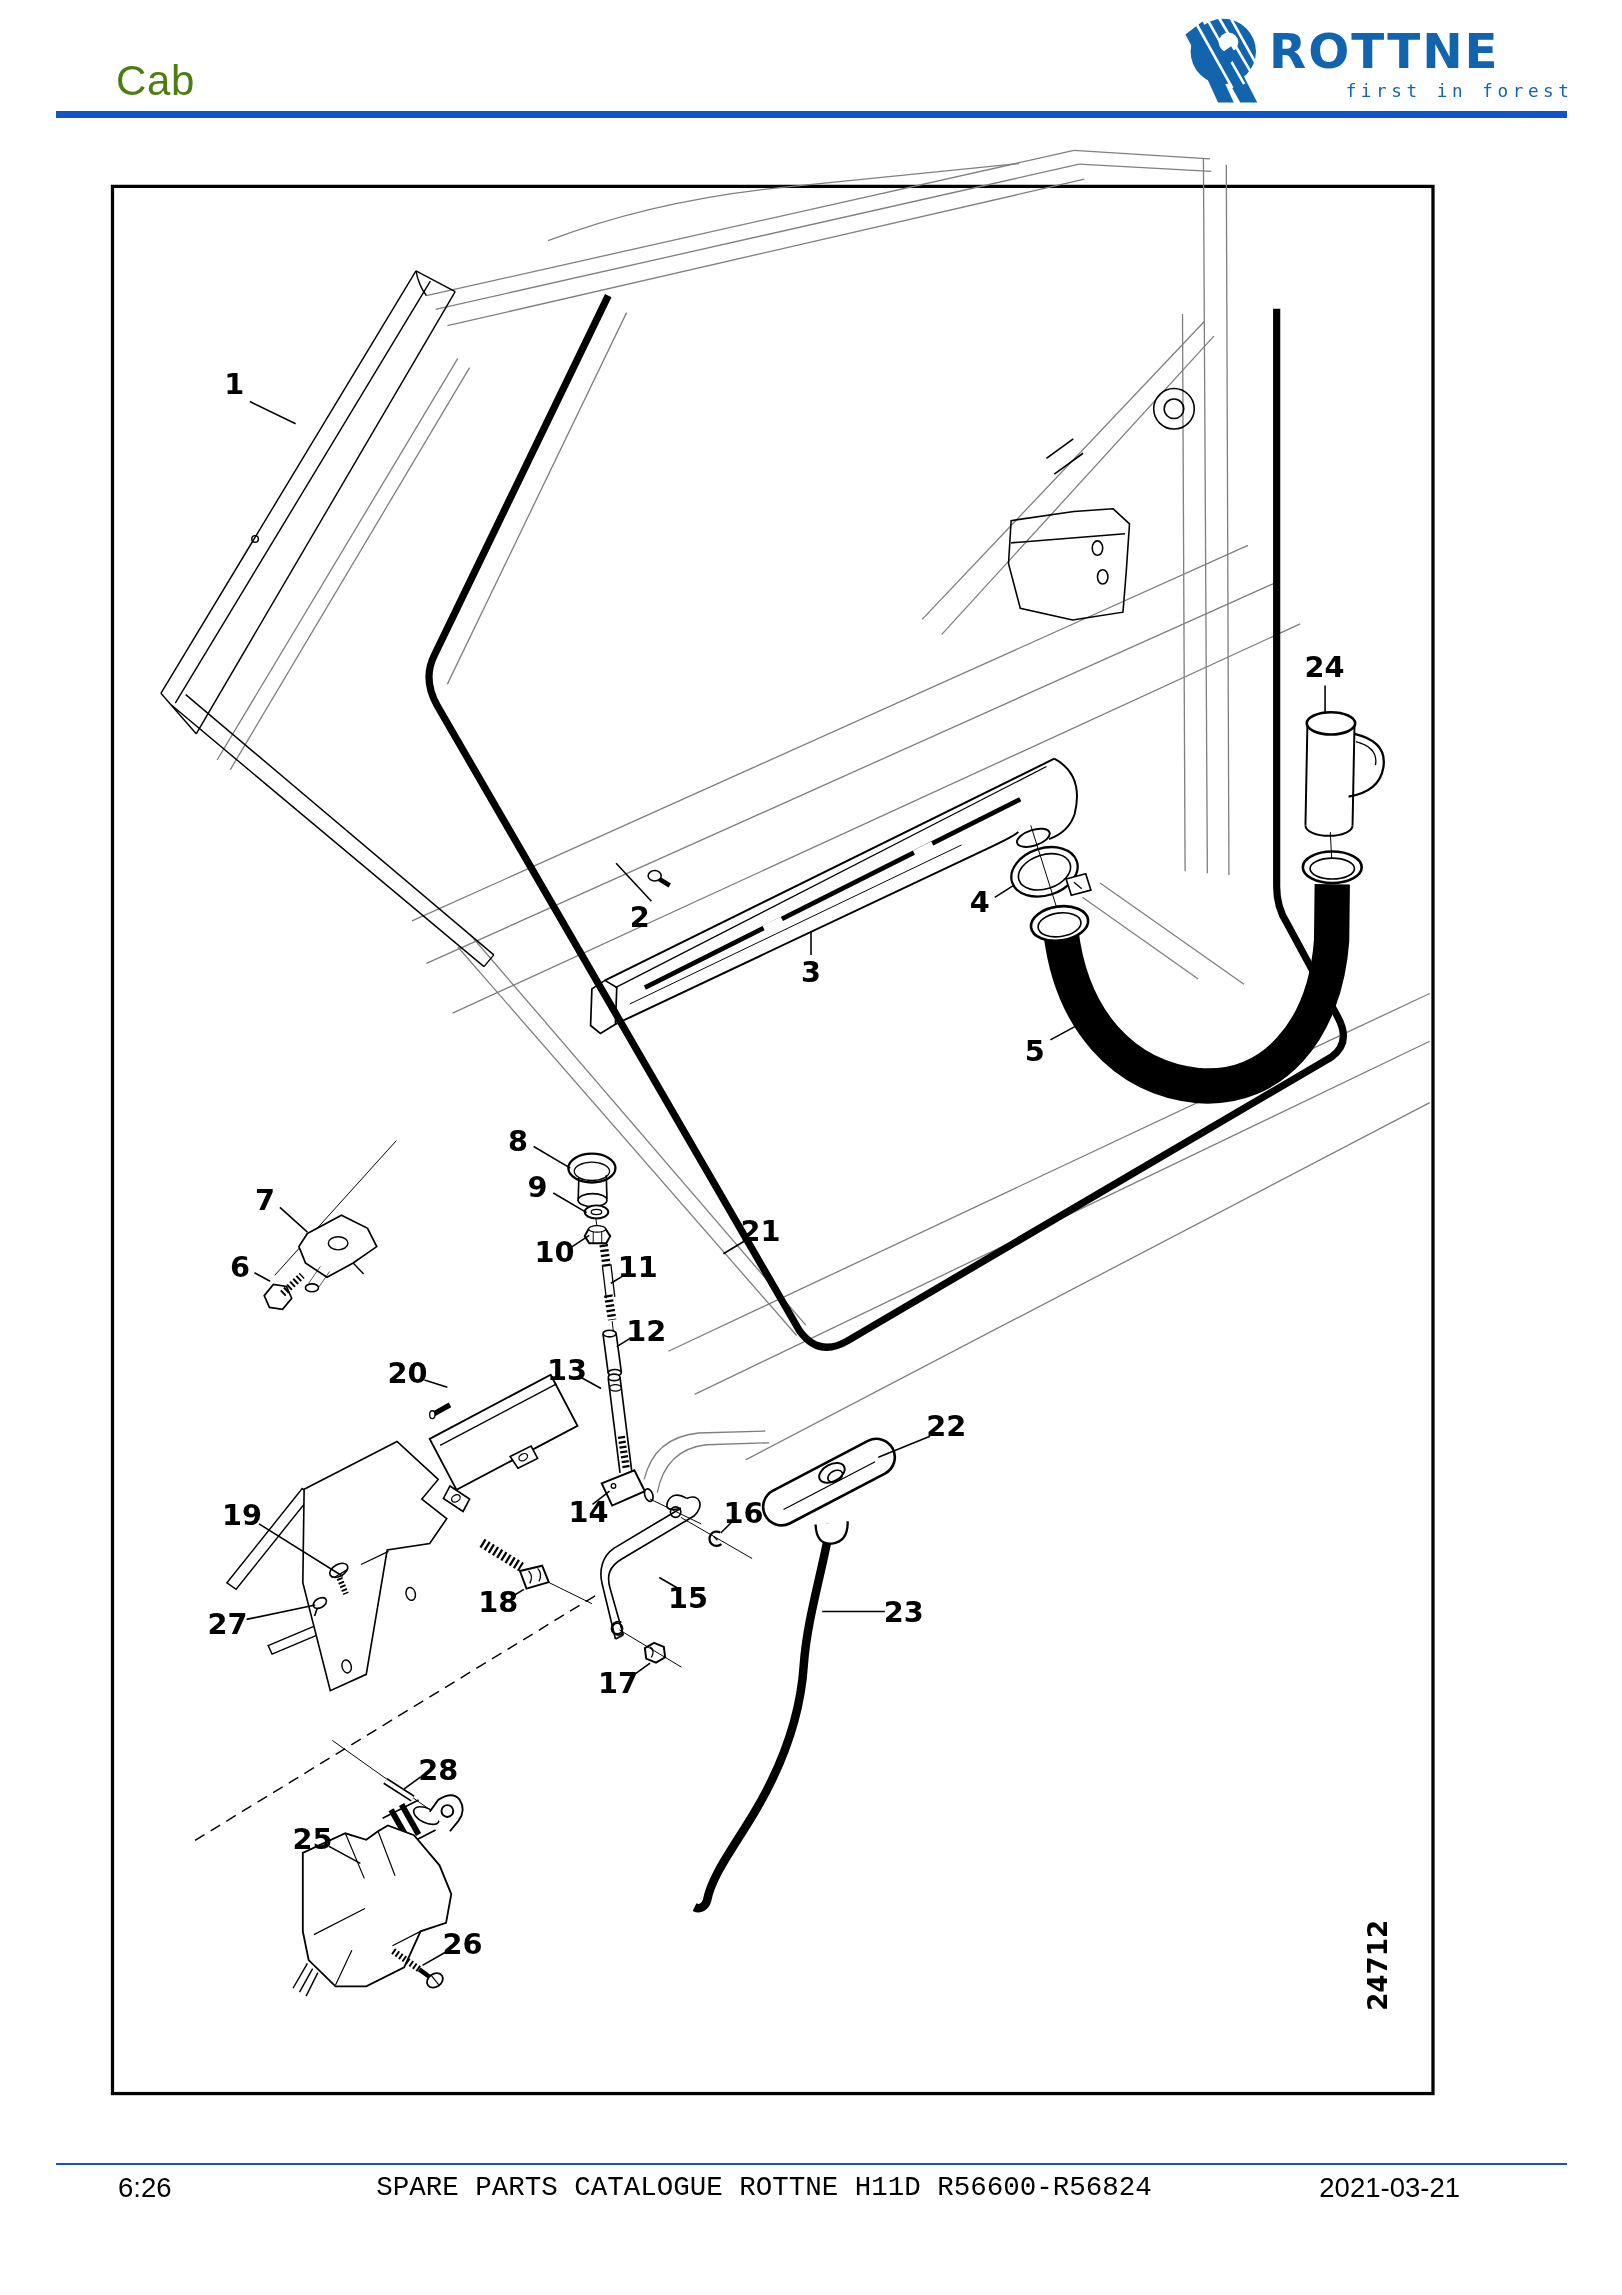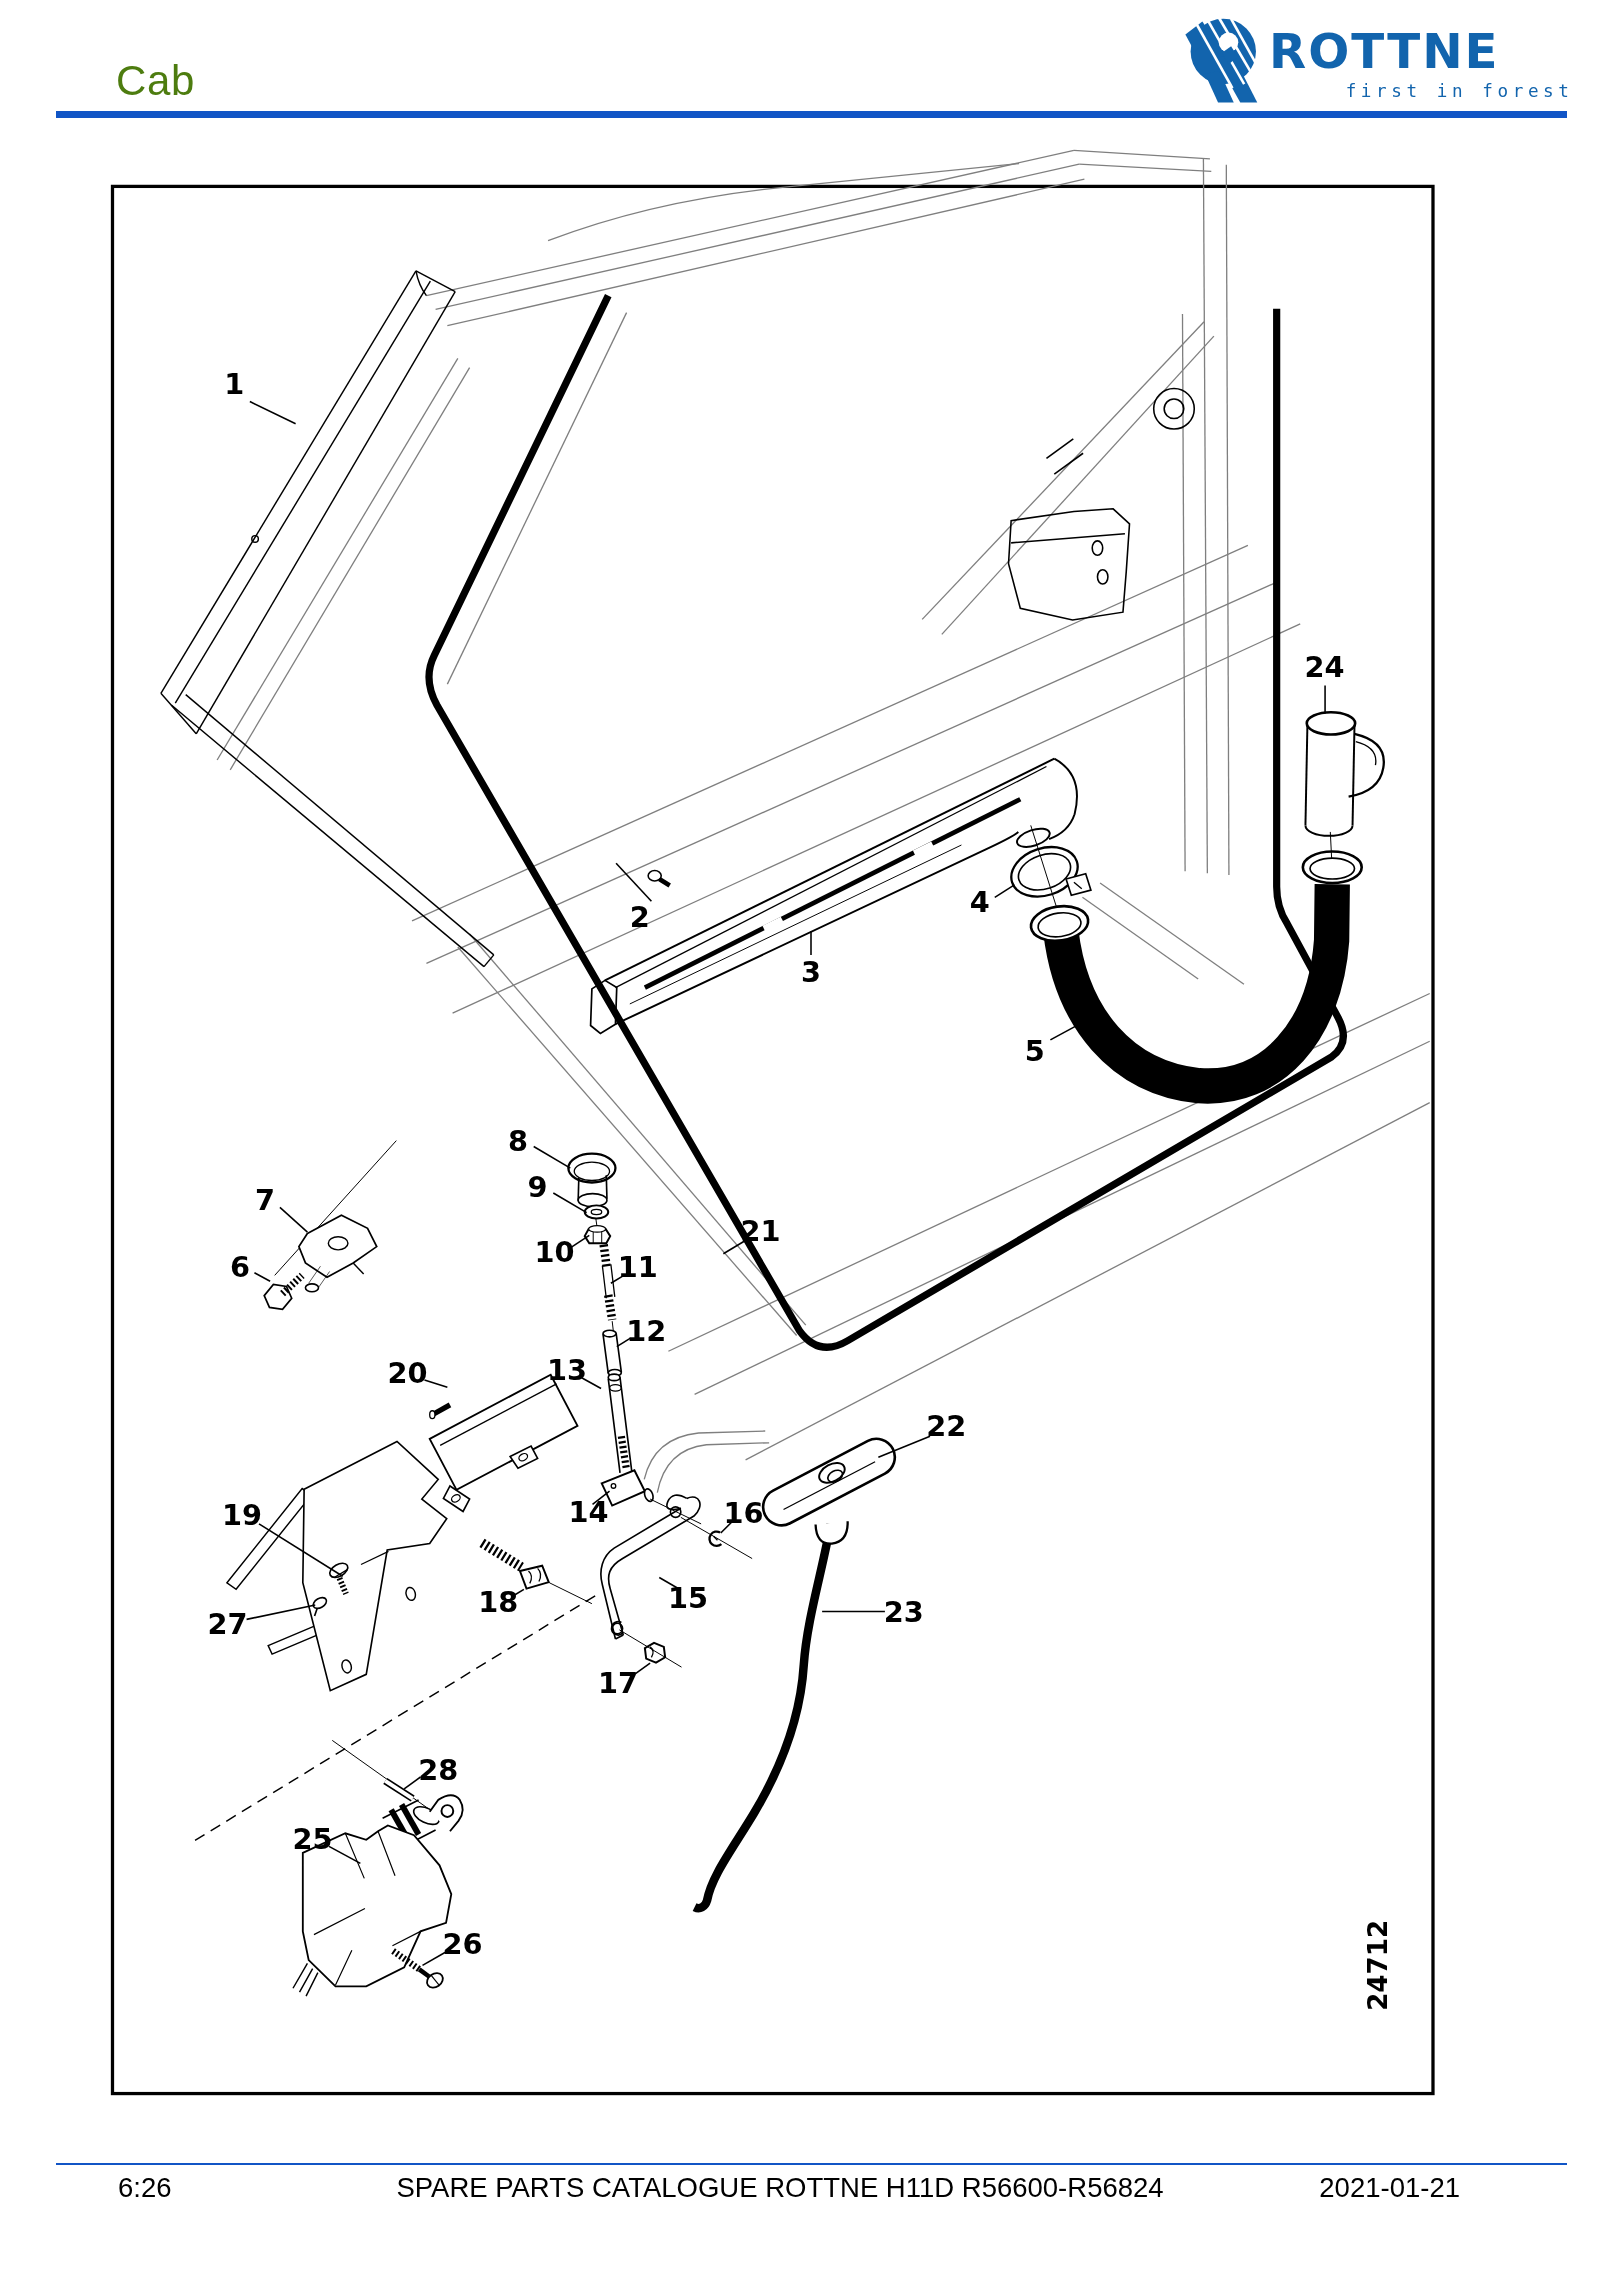--- a/index.html
+++ b/index.html
@@ -13,21 +13,21 @@
   }
   .header-bar{
     position:absolute;left:56px;top:111px;width:1511px;height:6.5px;background:#1155c6;
   }
   .logo{position:absolute;left:1176px;top:10.5px;width:399px;height:98px;}
   .footer-line{
     position:absolute;left:56px;top:2163px;width:1511px;height:2px;background:#1155c6;
   }
   .footer-text{position:absolute;top:2172px;font-size:27.5px;color:#000;text-align:center;}
   .footer-page{left:118px;}
-  .footer-center{left:780px;transform:translateX(-50%);white-space:nowrap;}
+  .footer-center{left:764px;transform:translateX(-50%);white-space:nowrap;font-family:Liberation Mono, monospace;}
   .footer-date{right:162px;}
   svg text.plbl{font-family:"DejaVu Sans","Liberation Sans",sans-serif;font-weight:bold;font-size:44px;fill:#000;}
   svg text.dwg{font-family:"DejaVu Sans","Liberation Sans",sans-serif;font-weight:bold;font-size:40px;fill:#000;}
   .lg-brand{font-family:"DejaVu Sans","Liberation Sans",sans-serif;font-weight:bold;font-size:74px;fill:#1264ad;letter-spacing:3px;}
   .lg-tag{font-family:"DejaVu Sans Mono","Liberation Mono",monospace;font-size:27px;fill:#1264ad;letter-spacing:7px;}
 </style>
 </head>
 <body>
 
 <div class="page-title">Cab</div>
@@ -340,14 +340,14 @@
     <text class="plbl" x="348" y="2498">27</text>
     <text class="plbl" x="670" y="2722">28</text>
   </g>
 
   <text class="dwg" x="2120" y="3005" text-anchor="middle" transform="rotate(-90 2120 3005)">24712</text>
 </svg>
 
 <div class="footer-line"></div>
 <div class="footer-text footer-page">6:26</div>
 <div class="footer-text footer-center">SPARE PARTS CATALOGUE ROTTNE H11D R56600-R56824</div>
-<div class="footer-text footer-date">2021-01-21</div>
+<div class="footer-text footer-date">2021-03-21</div>
 
 
 </body></html>

